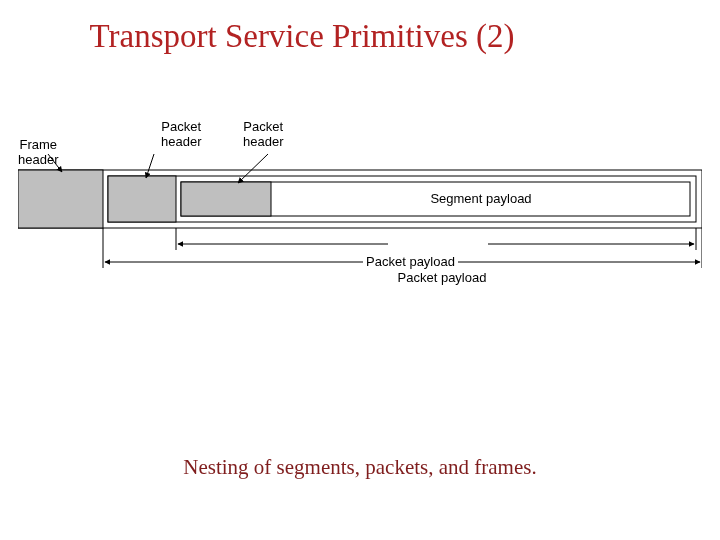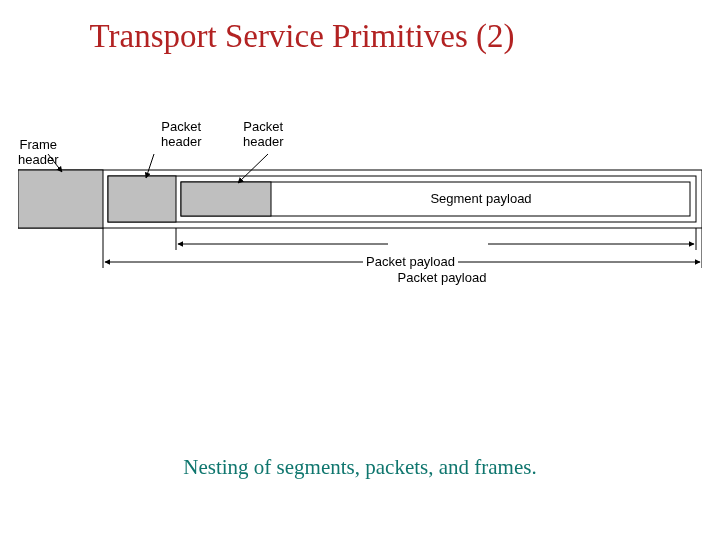--- a/index.html
+++ b/index.html
@@ -43,21 +43,21 @@
     color: #000;
     text-align: center;
   }
   .caption {
     position: absolute;
     left: 0;
     width: 720px;
     top: 455px;
     text-align: center;
     font-size: 21px;
-    color: #0f766e;
+    color: #7f1d1d;
   }
   svg { position: absolute; top: 0; left: 0; }
 </style>
 </head>
 <body>
 
 <div class="title">Transport Service Primitives (2)</div>
 
 <div class="diagram">
 

